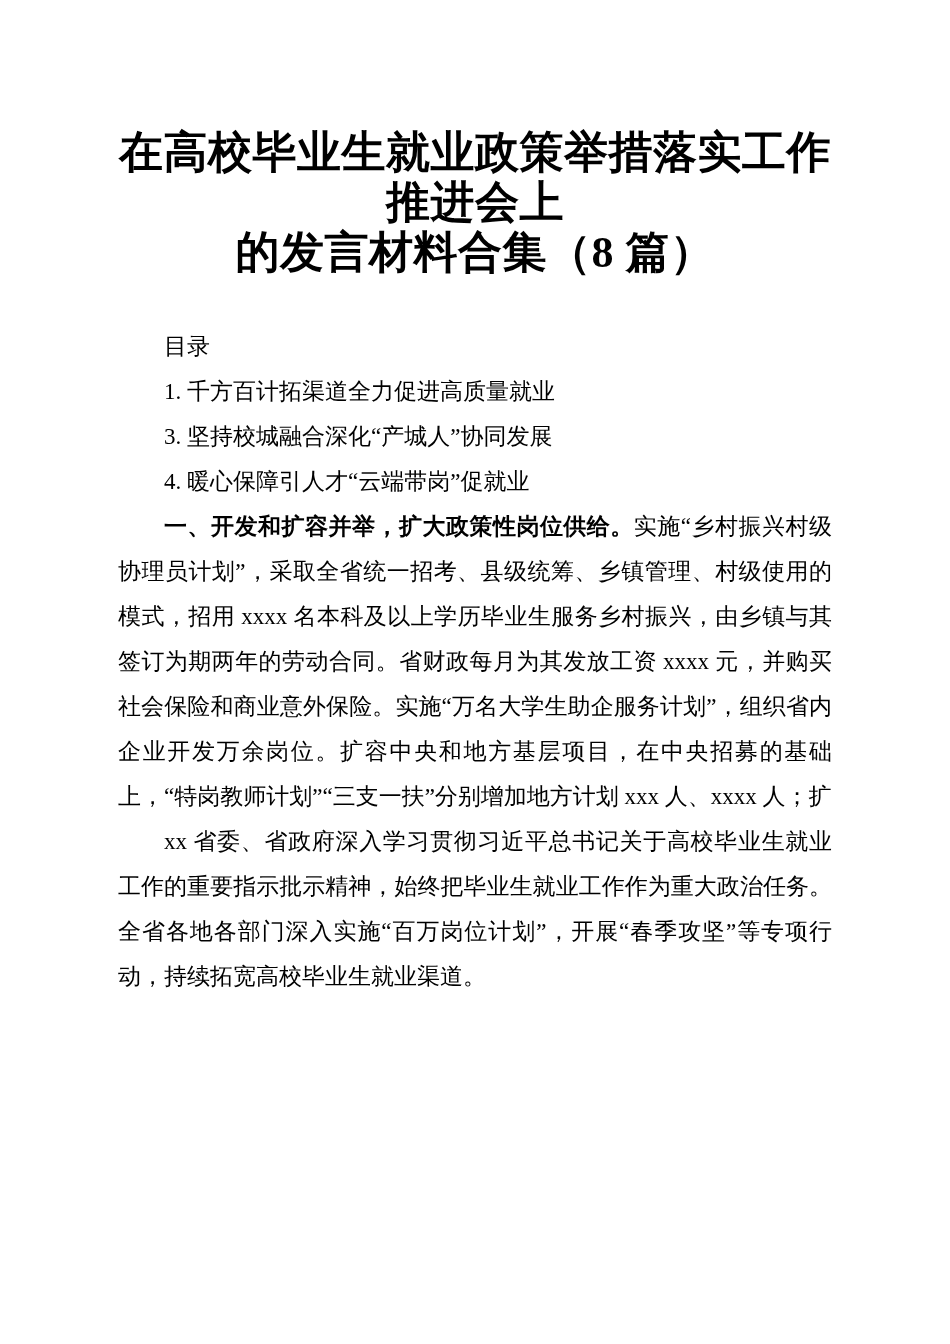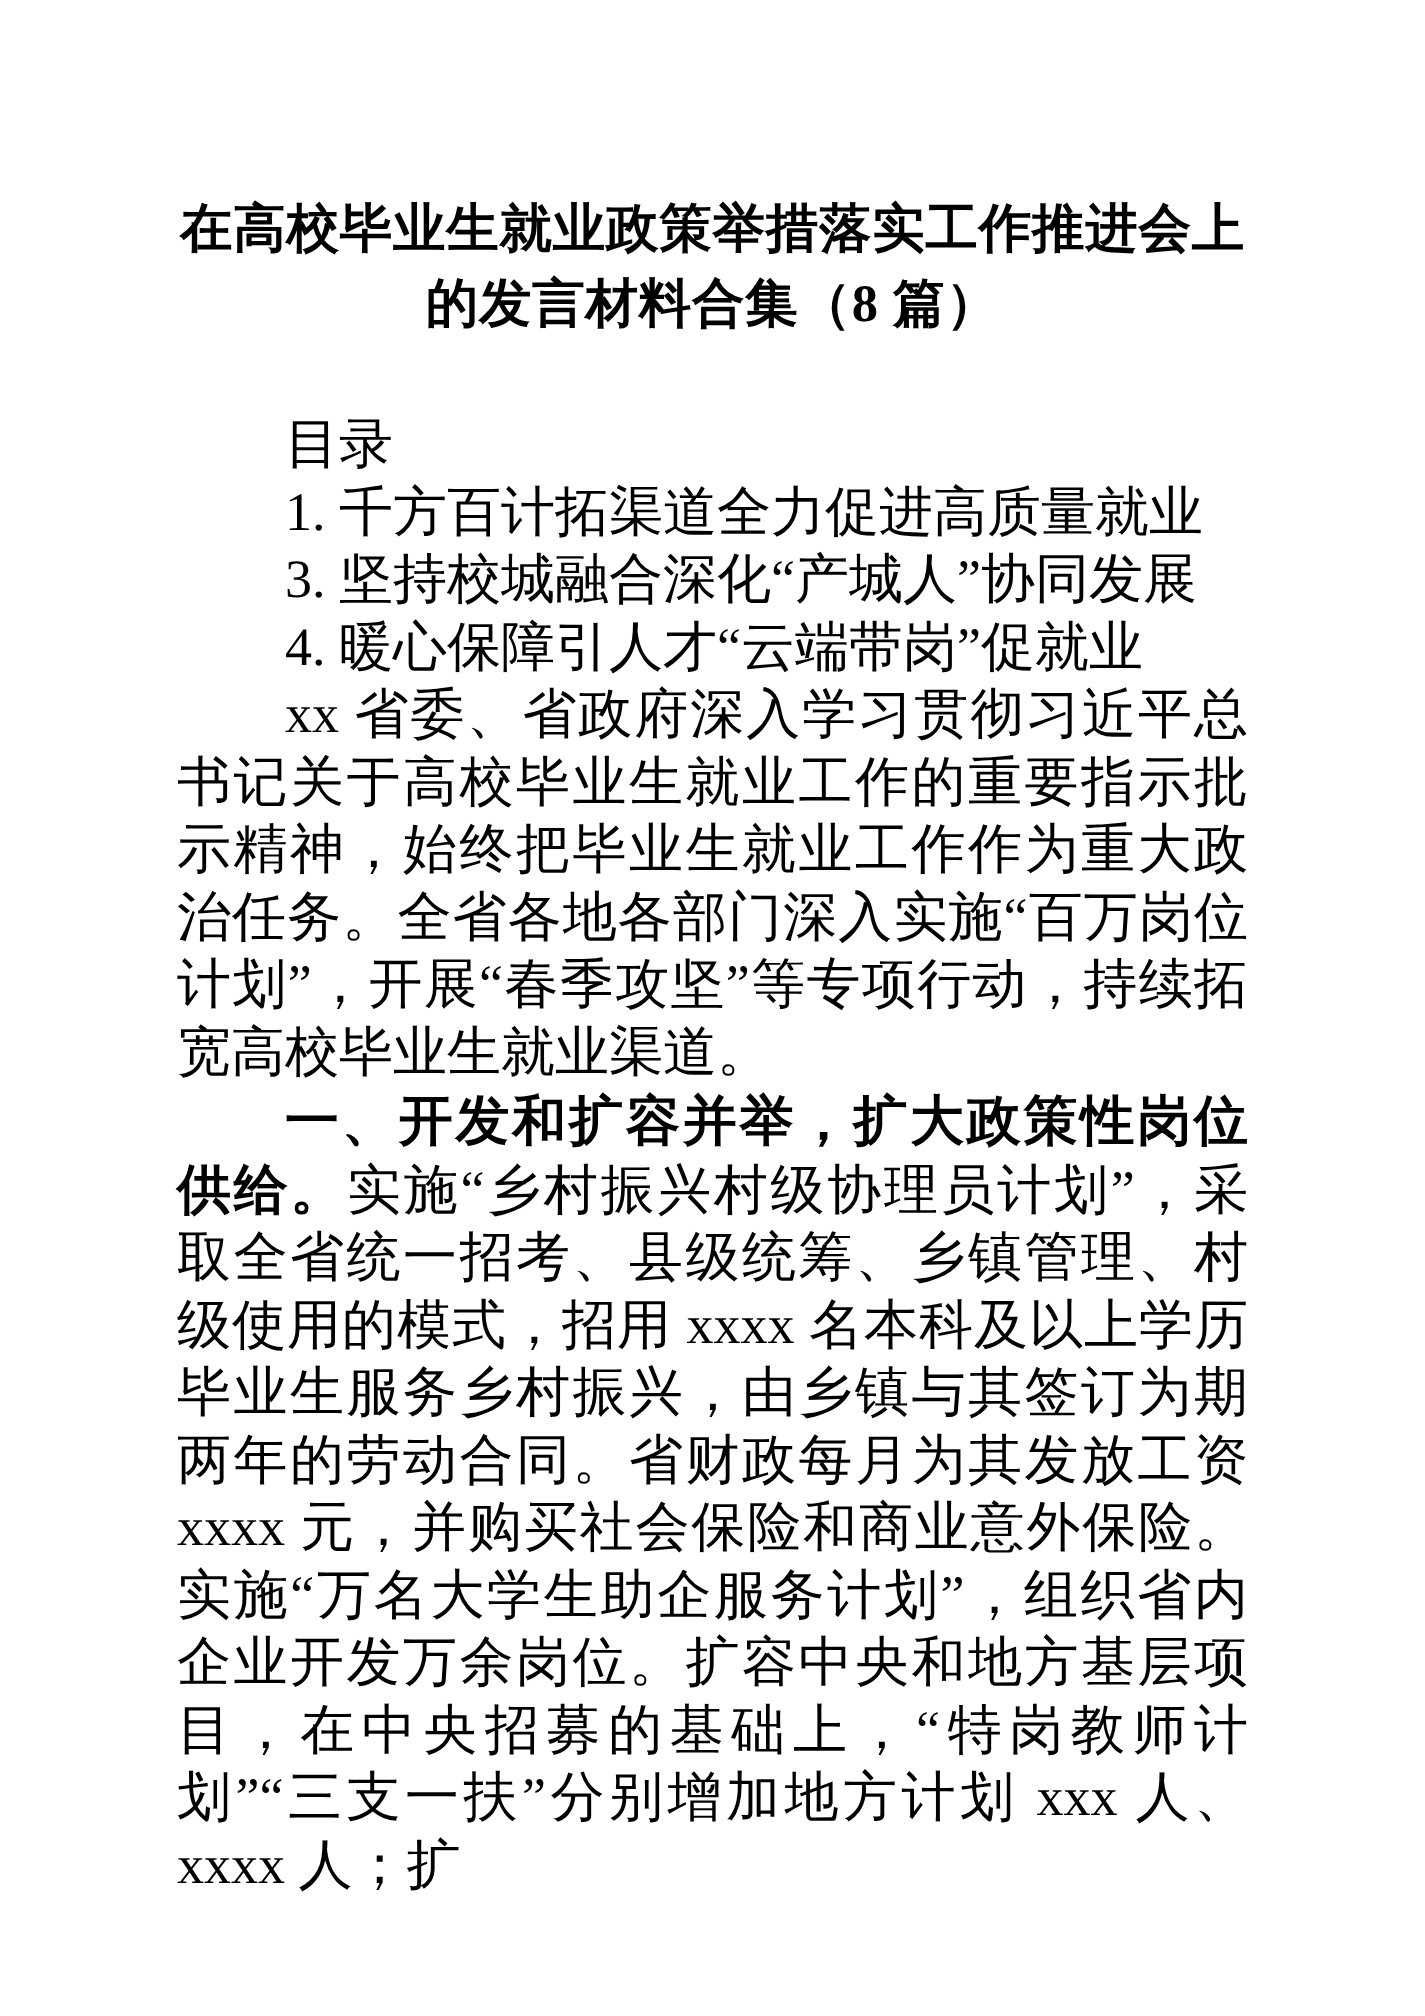--- a/index.html
+++ b/index.html
@@ -14,32 +14,32 @@
     font-family: "Liberation Serif", "DejaVu Serif", serif;
     color: #000000;
   }
   .page {
     width: 714px;
     padding: 0 118px;
     box-sizing: content-box;
   }
   .doc-title {
     margin: 128px 0 0 0;
-    font-size: 35px;
+    font-size: 44px;
     line-height: 50px;
     font-weight: 700;
     text-align: center;
     letter-spacing: 0.5px;
   }
   .doc-title .tline {
     display: block;
   }
   .doc-body {
     margin-top: 46px;
-    font-size: 36px;
+    font-size: 23px;
     line-height: 45px;
   }
   .doc-body p {
     margin: 0;
     padding: 0;
   }
   .indent {
     text-indent: 2em;
   }
   .para {
@@ -60,17 +60,17 @@
   <h1 class="doc-title">
     <span class="tline">在高校毕业生就业政策举措落实工作推进会上</span>
     <span class="tline">的发言材料合集（8 篇）</span>
   </h1>
 
   <div class="doc-body">
     <p class="indent">目录</p>
     <p class="indent">1. 千方百计拓渠道全力促进高质量就业</p>
     <p class="indent">3. 坚持校城融合深化“产城人”协同发展</p>
     <p class="indent">4. 暖心保障引人才“云端带岗”促就业</p>
+    <p class="para"><strong>一、开发和扩容并举，扩大政策性岗位供给。</strong><span>实施“乡村振兴村级协理员计划”，采取全省统一招考、县级统筹、乡镇管理、村级使用的模式，招用 xxxx 名本科及以上学历毕业生服务乡村振兴，由乡镇与其签订为期两年的劳动合同。省财政每月为其发放工资 xxxx 元，并购买社会保险和商业意外保险。实施“万名大学生助企服务计划”，组织省内企业开发万余岗位。扩容中央和地方基层项目，在中央招募的基础上，“特岗教师计划”“三支一扶”分别增加地方计划 xxx 人、xxxx 人；扩</span></p>
     <p class="para">xx 省委、省政府深入学习贯彻习近平总书记关于高校毕业生就业工作的重要指示批示精神，始终把毕业生就业工作作为重大政治任务。全省各地各部门深入实施“百万岗位计划”，开展“春季攻坚”等专项行动，持续拓宽高校毕业生就业渠道。</p>
-    <p class="para"><strong>一、开发和扩容并举，扩大政策性岗位供给。</strong><span>实施“乡村振兴村级协理员计划”，采取全省统一招考、县级统筹、乡镇管理、村级使用的模式，招用 xxxx 名本科及以上学历毕业生服务乡村振兴，由乡镇与其签订为期两年的劳动合同。省财政每月为其发放工资 xxxx 元，并购买社会保险和商业意外保险。实施“万名大学生助企服务计划”，组织省内企业开发万余岗位。扩容中央和地方基层项目，在中央招募的基础上，“特岗教师计划”“三支一扶”分别增加地方计划 xxx 人、xxxx 人；扩</span></p>
   </div>
 
 </div>
 
 </body></html>

